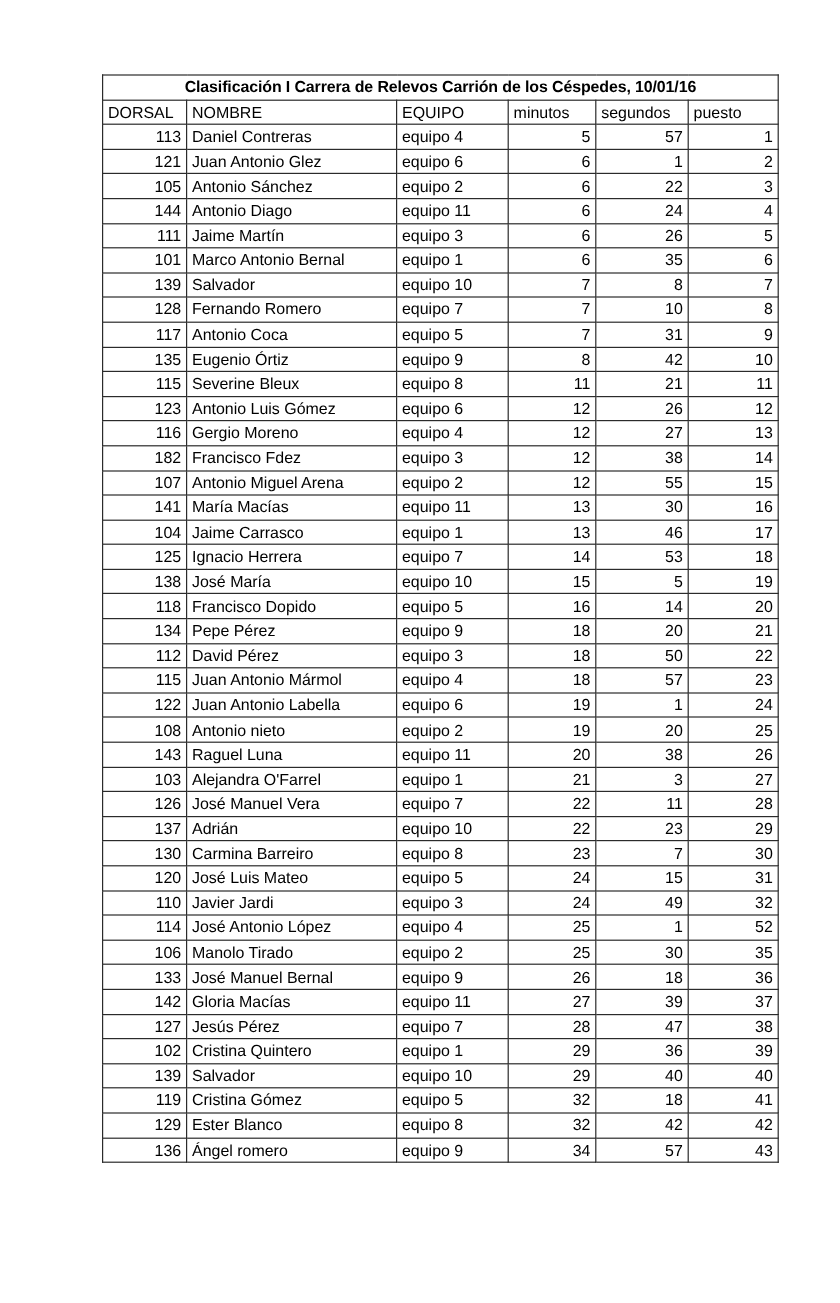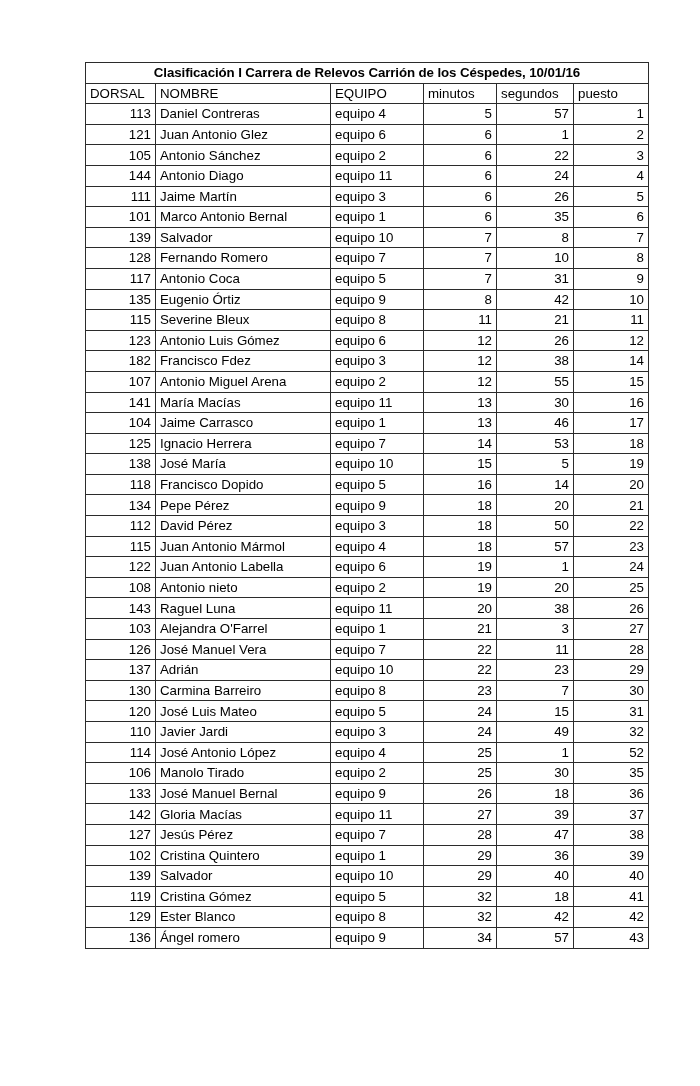--- a/index.html
+++ b/index.html
@@ -206,20 +206,28 @@
           </tr>
           <tr>
             <td class="num">123</td>
             <td class="txt">Antonio Luis Gómez</td>
             <td class="txt">equipo 6</td>
             <td class="num">12</td>
             <td class="num">26</td>
             <td class="num">12</td>
           </tr>
           <tr>
+            <td class="num">116</td>
+            <td class="txt">Gergio Moreno</td>
+            <td class="txt">equipo 4</td>
+            <td class="num">12</td>
+            <td class="num">27</td>
+            <td class="num">13</td>
+          </tr>
+          <tr>
             <td class="num">182</td>
             <td class="txt">Francisco Fdez</td>
             <td class="txt">equipo 3</td>
             <td class="num">12</td>
             <td class="num">38</td>
             <td class="num">14</td>
           </tr>
           <tr>
             <td class="num">107</td>
             <td class="txt">Antonio Miguel Arena</td>

